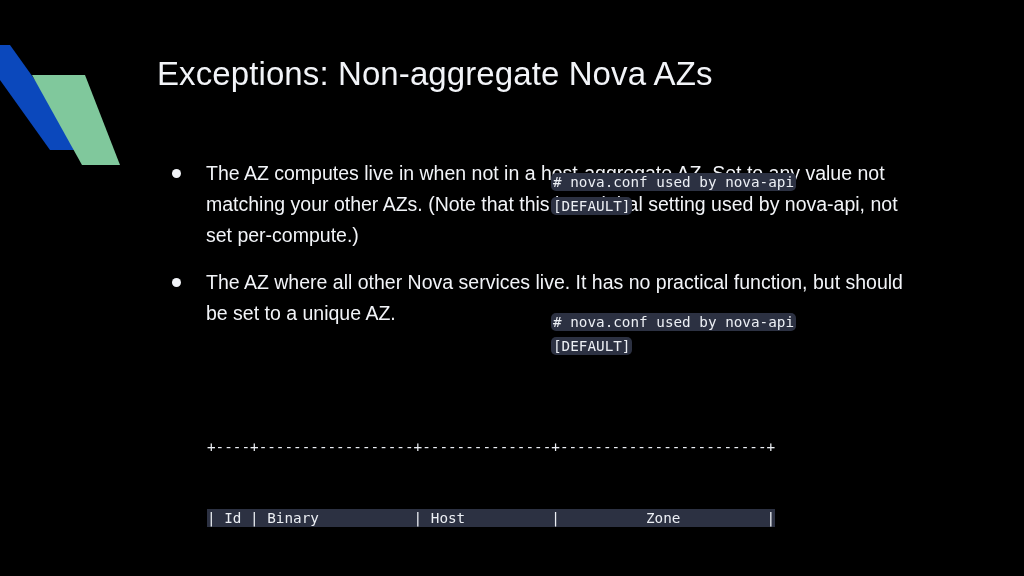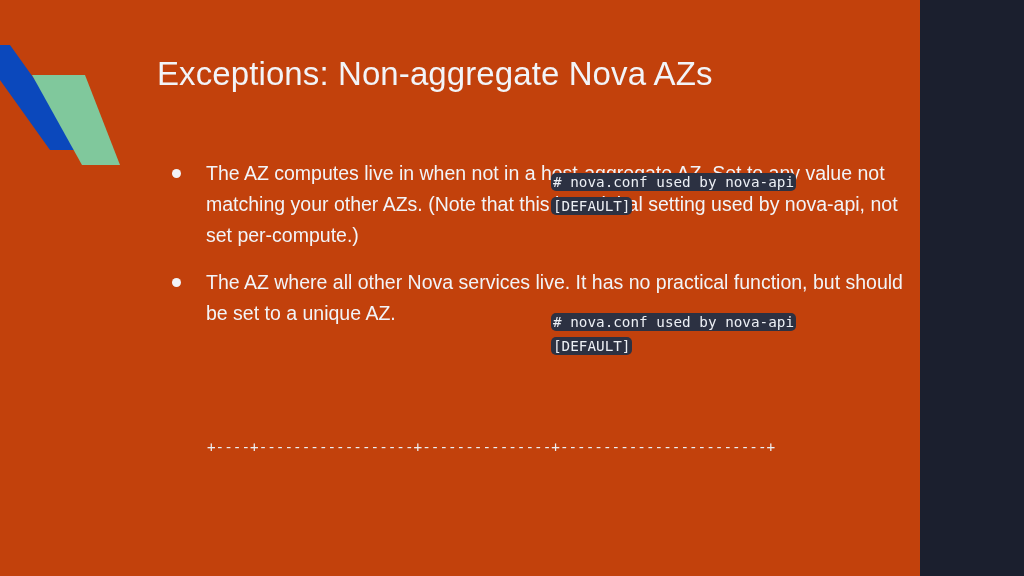--- a/index.html
+++ b/index.html
@@ -12,23 +12,23 @@
     background: #1b1f2e;
     font-family: "Liberation Sans", sans-serif;
     overflow: hidden;
     position: relative;
   }
 
   #slide {
     position: absolute;
     left: 0;
     top: 0;
-    width: 920px;
+    width: 1024px;
     height: 576px;
-    background: #c2410c;
+    background: #000000;
     overflow: hidden;
   }
 
   
   #logo {
     position: absolute;
     left: 0px;
     top: 30px;
     width: 140px;
     height: 135px;
@@ -146,20 +146,21 @@
     <span class="cline"><span>[DEFAULT]</span></span>
   </div>
 
   <div class="code-block" id="code-2">
     <span class="cline"><span># nova.conf used by nova-api</span></span>
     <span class="cline"><span>[DEFAULT]</span></span>
   </div>
 
   <div id="ascii-table">
     <span class="trow sep"><span>+----+------------------+---------------+------------------------+</span></span>
+    <span class="trow"><span>| Id | Binary           | Host          |          Zone          |</span></span>
     
     
     
     
     
     
   </div>
 
 </div>
 

